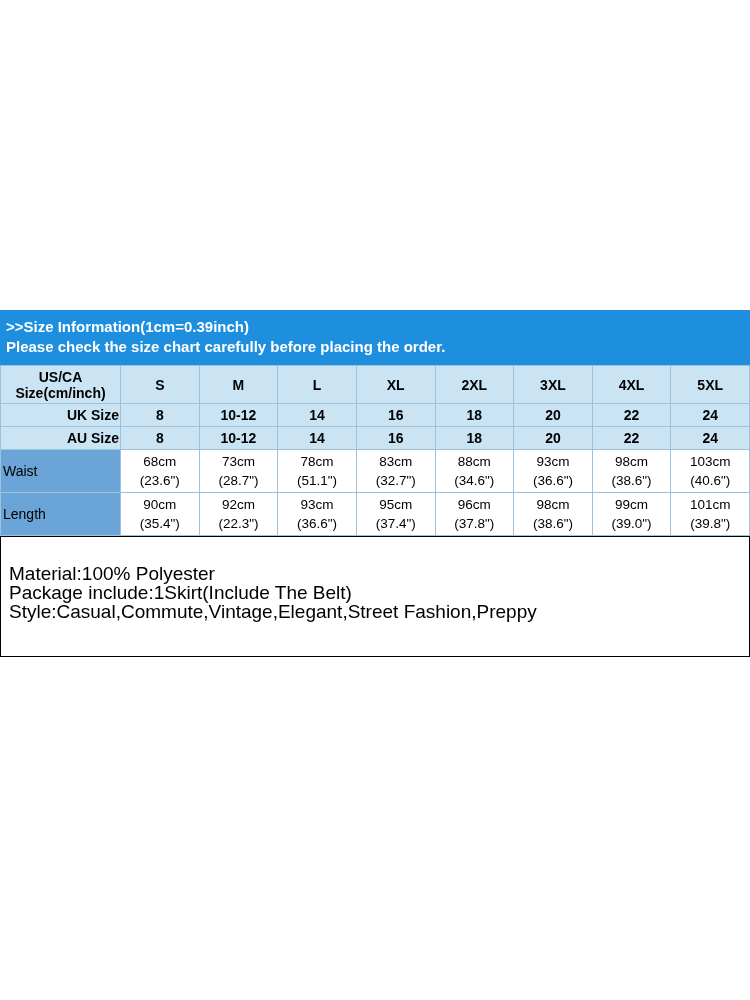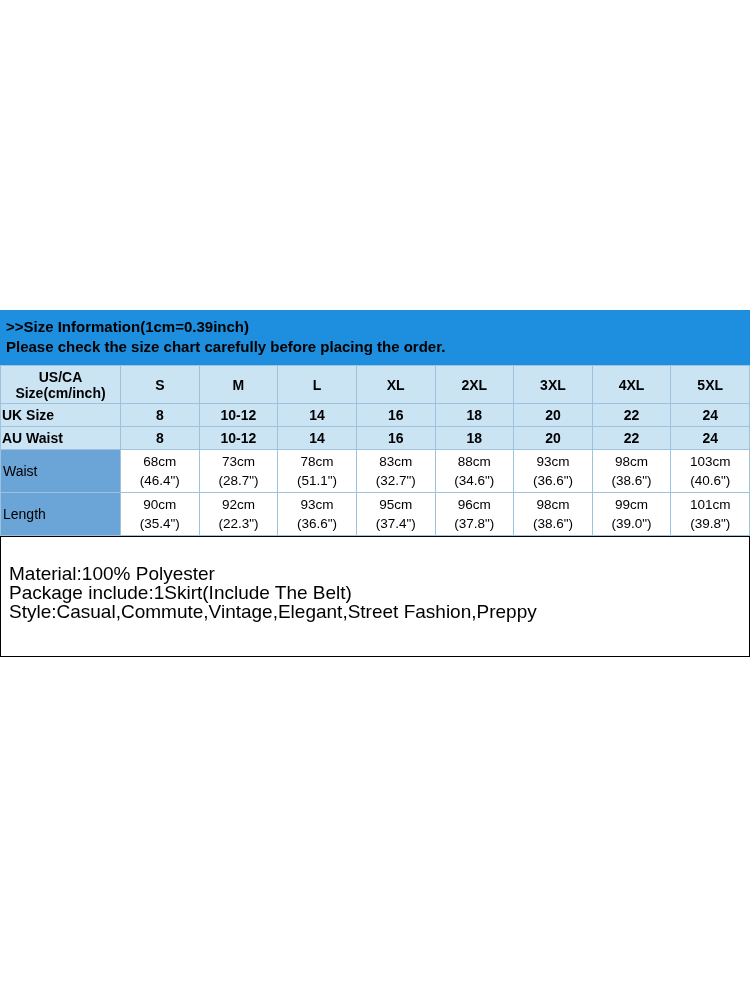--- a/index.html
+++ b/index.html
@@ -9,21 +9,21 @@
     background: #ffffff;
     font-family: "Liberation Sans", sans-serif;
     color: #000000;
   }
   .page { width: 750px; height: 1000px; overflow: hidden; background: #ffffff; }
 
   .spacer-top { height: 310px; }
 
   .banner {
     background: #1E8EDE;
-    color: #000000;
+    color: #ffffff;
     font-weight: bold;
     font-size: 15px;
     line-height: 20px;
     padding: 7px 6px 8px 6px;
     box-sizing: border-box;
   }
 
   table.size-table {
     width: 750px;
     border-collapse: collapse;
@@ -49,21 +49,21 @@
   .size-row td { background: #CBE4F4; font-weight: bold; height: 18px; }
   .measure-row { height: 38px; }
   .measure-row td { background: #ffffff; font-weight: normal; border-color: #c3d6e4; }
   .measure-row td.row-label {
     background: #6BA4D6;
     text-align: left;
     padding-left: 2px;
     font-weight: normal;
     border-color: #9fc2dc;
   }
-  .size-row td.row-label { text-align: left; font-weight: bold; }
+  .size-row td.row-label { text-align: right; font-weight: bold; }
   .two-line { white-space: pre-line; line-height: 19px; font-size: 13.5px; }
 
   .info-box {
     border: 1px solid #000000;
     box-sizing: border-box;
     width: 750px;
     height: 121px;
     padding: 27px 8px 0 8px;
     font-size: 19px;
     line-height: 19px;
@@ -113,35 +113,35 @@
         <td>10-12</td>
         <td>14</td>
         <td>16</td>
         <td>18</td>
         <td>20</td>
         <td>22</td>
         <td>24</td>
       </tr>
 
       <tr class="size-row">
-        <td class="row-label">AU Waist</td>
+        <td class="row-label">AU Size</td>
         <td>8</td>
         <td>10-12</td>
         <td>14</td>
         <td>16</td>
         <td>18</td>
         <td>20</td>
         <td>22</td>
         <td>24</td>
       </tr>
 
       <tr class="measure-row">
         <td class="row-label">Waist</td>
         <td class="two-line">68cm
-(46.4")</td>
+(23.6")</td>
         <td class="two-line">73cm
 (28.7")</td>
         <td class="two-line">78cm
 (51.1")</td>
         <td class="two-line">83cm
 (32.7")</td>
         <td class="two-line">88cm
 (34.6")</td>
         <td class="two-line">93cm
 (36.6")</td>

